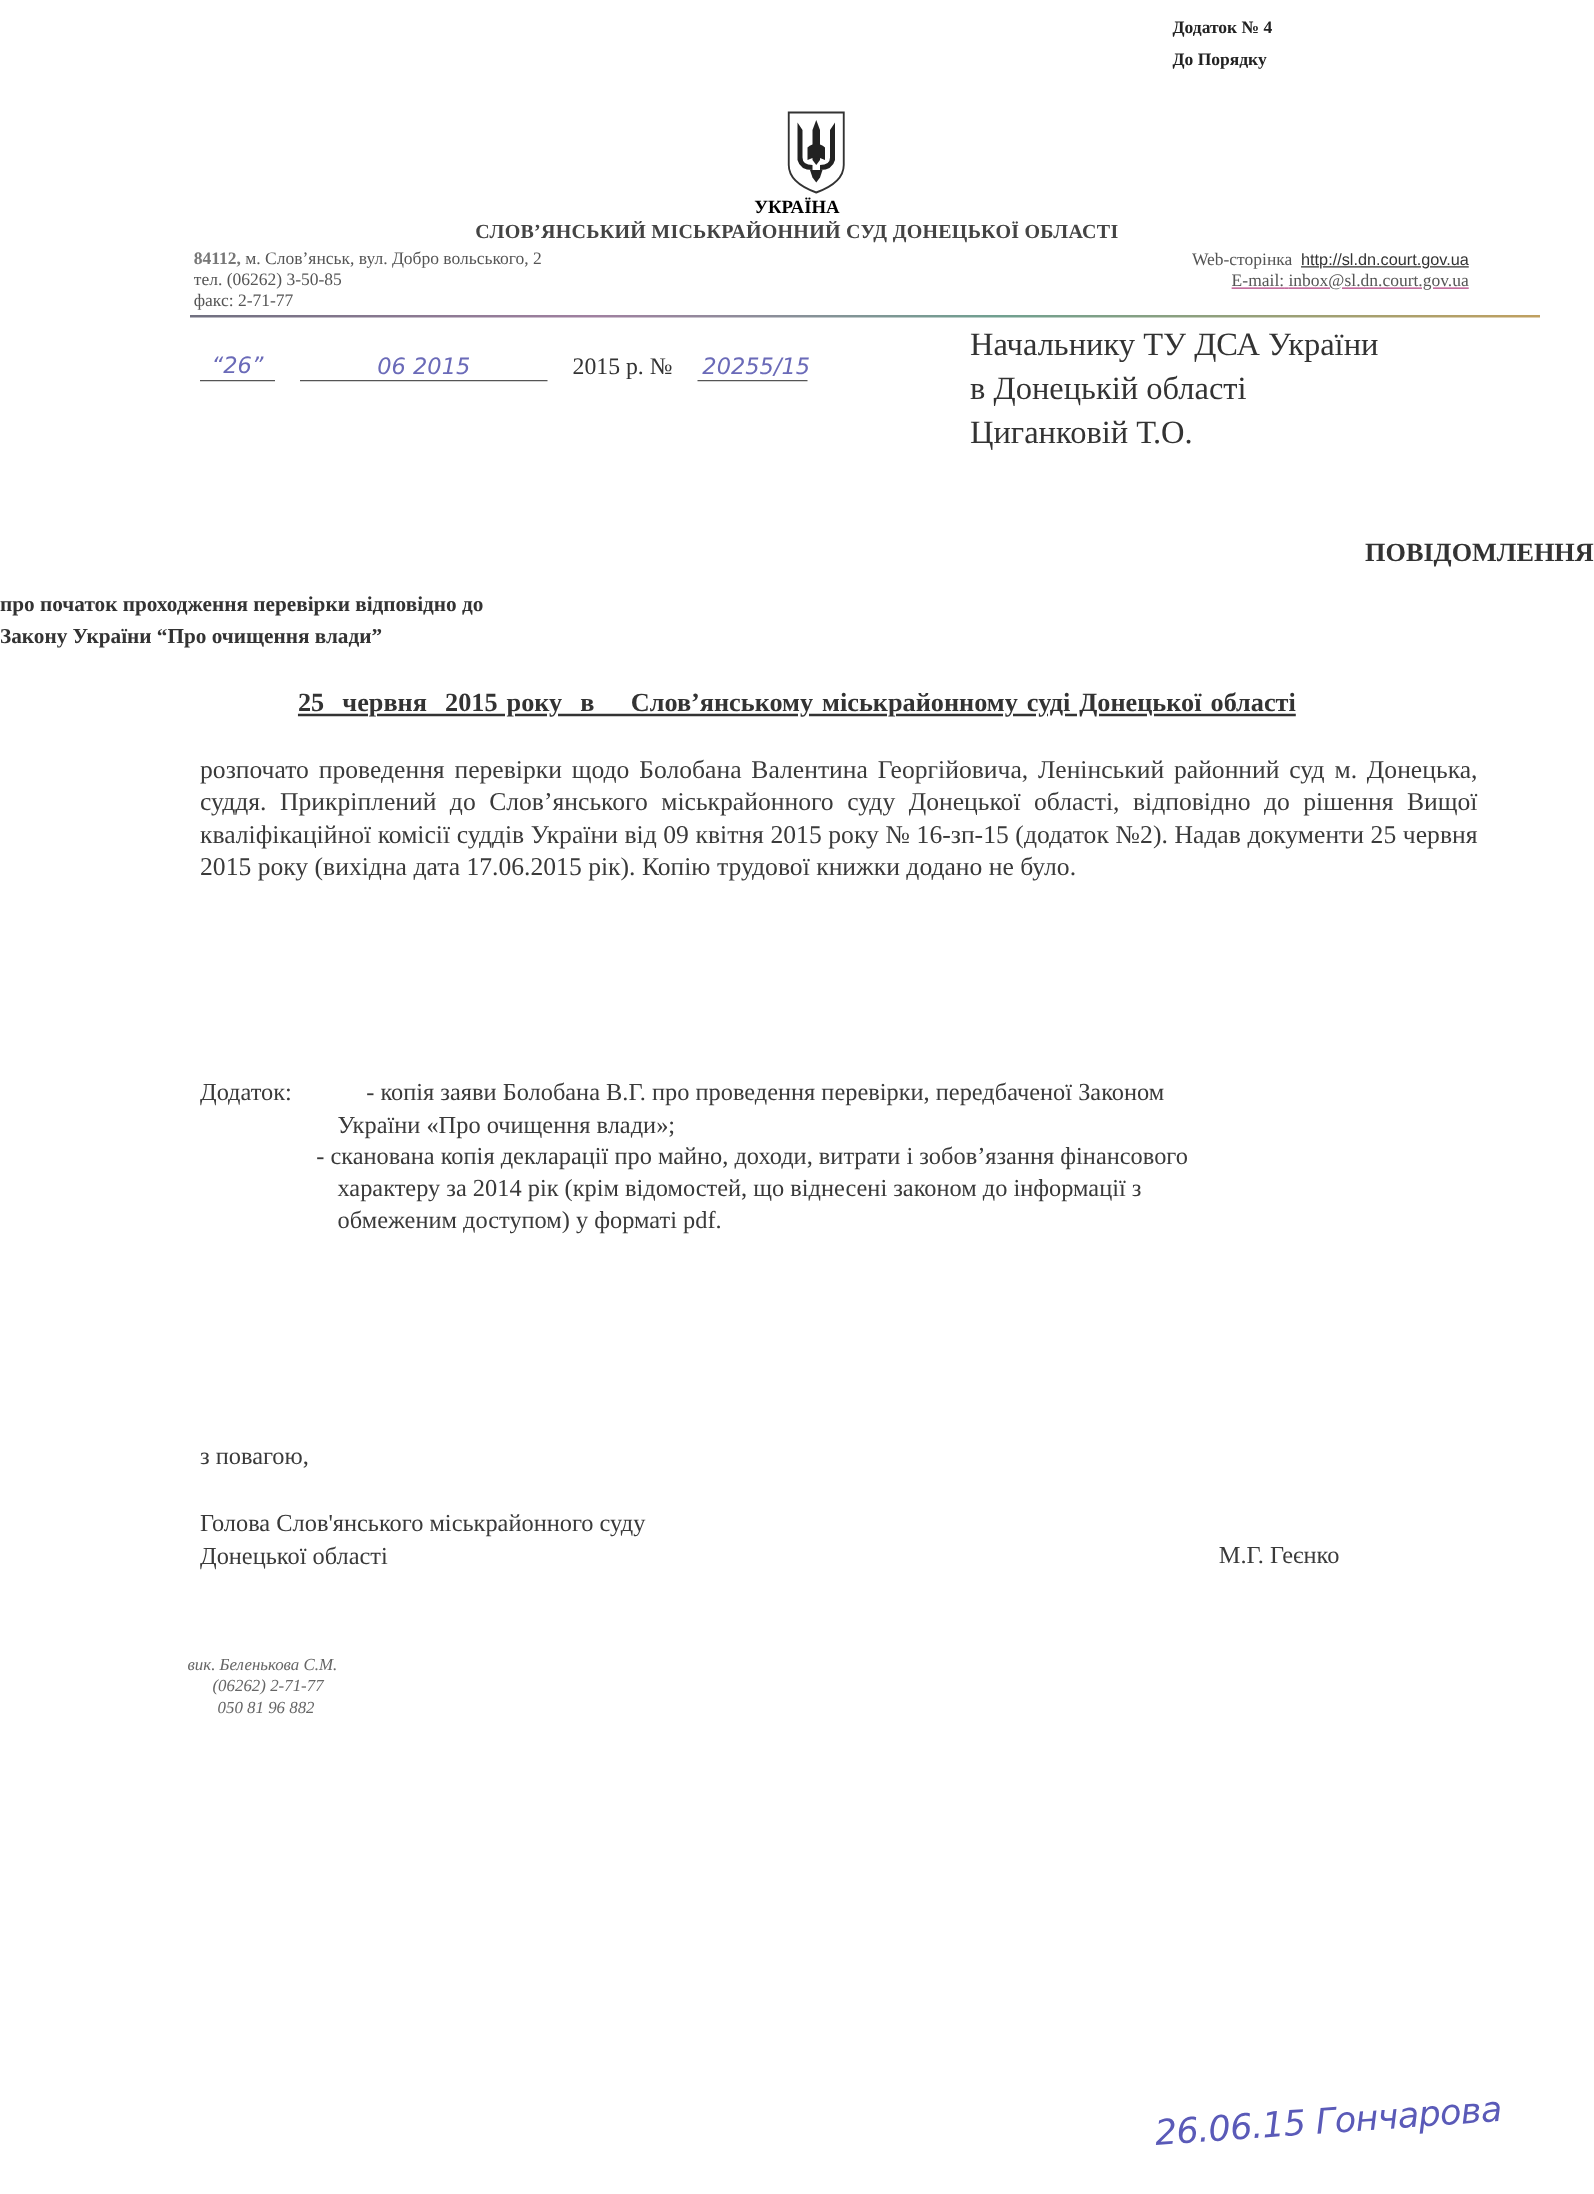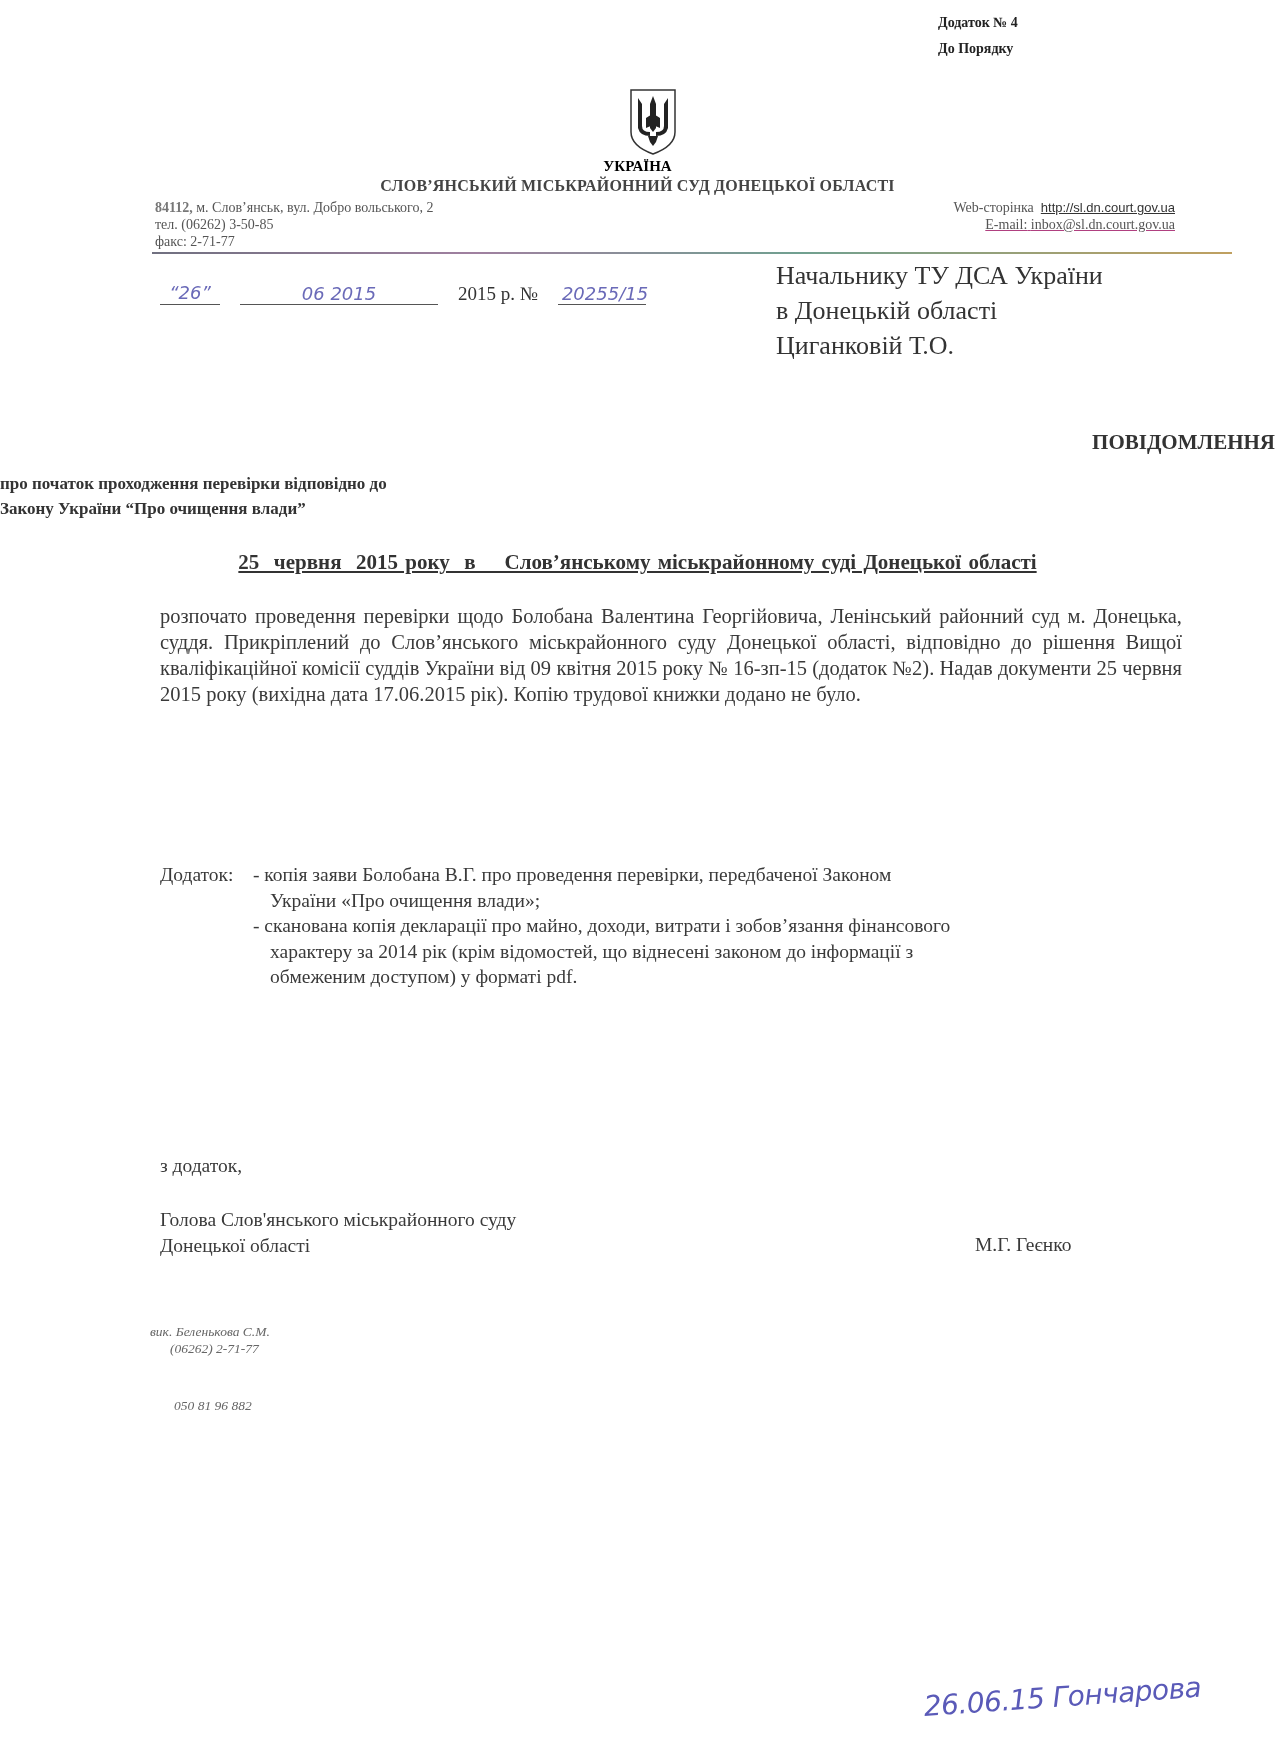--- a/index.html
+++ b/index.html
@@ -20,31 +20,31 @@
   .regline { left:160px; top:282px; font-size:19px; color:#333; display:flex; align-items:flex-end; gap:20px; }
   .hand { font-family:"DejaVu Sans", sans-serif; font-style:italic; color:#6a6ab8; font-size:18px; }
   .uline { border-bottom:1px solid #555; display:inline-block; text-align:center; padding:0 4px; }
   .addressee { left:776px; top:258px; font-size:26px; line-height:35px; color:#333; }
   .title { left:0; width:1275px; top:430px; text-align:right; font-weight:bold; font-size:21px; color:#333; }
   .subtitle { left:0; width:1039px; top:471px; text-align:left; font-weight:bold; font-size:17px; line-height:25px; color:#333; }
   .dateline { left:0; width:1275px; top:550px; text-align:center; font-weight:bold; font-size:21px; color:#333;
               text-decoration:underline; word-spacing:2px; }
   .body { left:160px; top:603px; width:1022px; font-size:20.5px; line-height:26px; text-align:justify; color:#3a3a3a; }
   .attach { left:160px; top:862px; width:1030px; font-size:19.5px; line-height:25.5px; color:#3a3a3a; }
-  .attach .row { display:flex; }
+  .attach .row { display:flex;gap:40px; }
   .attach .lbl { width:93px; flex:none; }
   .attach .indent1 { padding-left:110px; }
   .attach .item2 { padding-left:93px; }
   .attach .indent2 { padding-left:110px; }
   .regards { left:160px; top:1155px; font-size:19.5px; color:#3a3a3a; }
   .signer { left:160px; top:1207px; font-size:19.5px; line-height:26px; color:#3a3a3a; }
   .signname { left:975px; top:1234px; font-size:19.5px; color:#3a3a3a; }
   .exec { left:150px; top:1323px; font-size:13.5px; line-height:17px; font-style:italic; color:#666; }
   .exec div:nth-child(2) { padding-left:20px; }
-  .exec div:nth-child(3) { padding-left:24px;margin-top:40px; }
+  .exec div:nth-child(3) { padding-left:24px; }
   .receipt { left:925px; top:1690px; font-family:"DejaVu Sans", sans-serif; font-style:italic; font-size:28px;
              color:#5a5ab8; transform:rotate(-4deg); transform-origin:left bottom; letter-spacing:-0.5px; }
 </style>
 </head>
 <body>
 
 <div class="abs annex">
   <div>Додаток № 4</div>
   <div>До Порядку</div>
 </div>
@@ -103,21 +103,21 @@
   <div class="row">
       <span class="lbl">Додаток:</span>
       <span>- копія заяви Болобана В.Г. про проведення перевірки, передбаченої Законом</span>
     </div>
   <div class="indent1">України «Про  очищення влади»;</div>
   <div class="item2">- сканована  копія декларації про майно, доходи, витрати і зобов’язання фінансового</div>
   <div class="indent2">характеру за 2014 рік (крім відомостей, що віднесені законом до інформації з</div>
   <div class="indent2">обмеженим доступом) у форматі pdf.</div>
 </div>
 
-<div class="abs regards">з додаток,</div>
+<div class="abs regards">з повагою,</div>
 <div class="abs signer">
   <div>Голова  Слов'янського міськрайонного суду</div>
   <div>Донецької області</div>
 </div>
 <div class="abs signname">М.Г. Геєнко</div>
 
 <div class="abs exec">
   <div>вик. Беленькова С.М.</div>
   <div>(06262) 2-71-77</div>
   <div>050 81 96 882</div>

